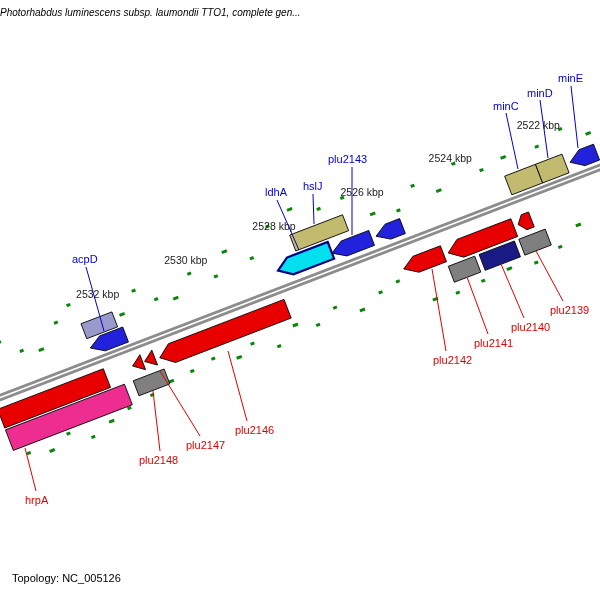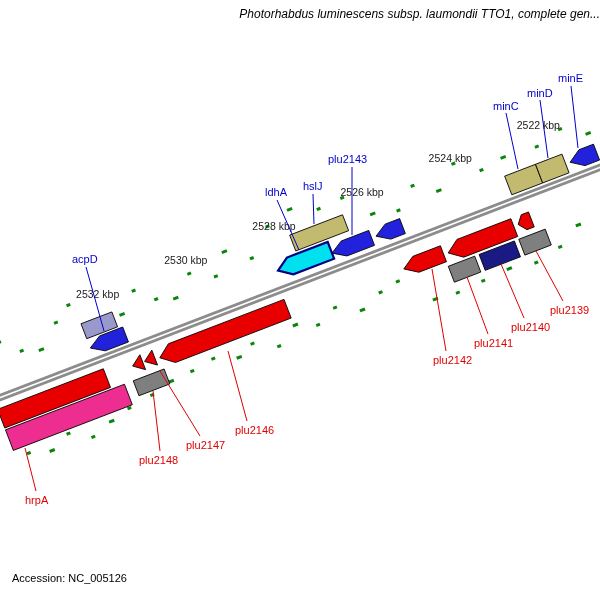--- a/index.html
+++ b/index.html
@@ -1,19 +1,19 @@
 <!DOCTYPE html>
 <html><head>
 <meta charset="utf-8">
 <style>
   html,body{margin:0;padding:0;background:#fff}
   #screen{position:relative;width:600px;height:600px;background:#ffffff;
           font-family:"Liberation Sans",sans-serif;overflow:hidden}
-  #map-title{position:absolute;top:7px;left:0;width:100%;text-align:right;
-             font-size:12px;font-style:italic;color:#000}
+  #map-title{position:absolute;top:7px;left:0;width:100%;text-align:left;
+             font-size:10px;font-style:italic;color:#000}
   .status{position:absolute;font-size:11px;color:#000;white-space:nowrap}
   #status-accession{left:12px;top:572px}
   #status-summary{left:260px;top:572px}
   #map-svg{position:absolute;left:0;top:0}
   #map-svg text{font-family:"Liberation Sans",sans-serif}
   .gene-label{font-size:11px}
   .ruler-label{font-size:10.5px;fill:#1a1a1a}
 </style>
 </head>
 <body>
@@ -135,14 +135,14 @@
       <text x="235" y="434" fill="#E00000" class="gene-label">plu2146</text>
       <line x1="446" y1="351" x2="432" y2="269" stroke="#E00000" stroke-width="1"></line>
       <text x="433" y="364" fill="#E00000" class="gene-label">plu2142</text>
       <line x1="488" y1="334" x2="467" y2="277" stroke="#E00000" stroke-width="1"></line>
       <text x="474" y="347" fill="#E00000" class="gene-label">plu2141</text>
       <line x1="524" y1="318" x2="501" y2="264" stroke="#E00000" stroke-width="1"></line>
       <text x="511" y="331" fill="#E00000" class="gene-label">plu2140</text>
       <line x1="563" y1="301" x2="536" y2="251" stroke="#E00000" stroke-width="1"></line>
       <text x="550" y="314" fill="#E00000" class="gene-label">plu2139</text>
     </svg>
-  <div id="status-accession" class="status">Accession: NC_005126</div>
+  <div id="status-accession" class="status">Topology: NC_005126</div>
 </div>
 
 </body></html>

